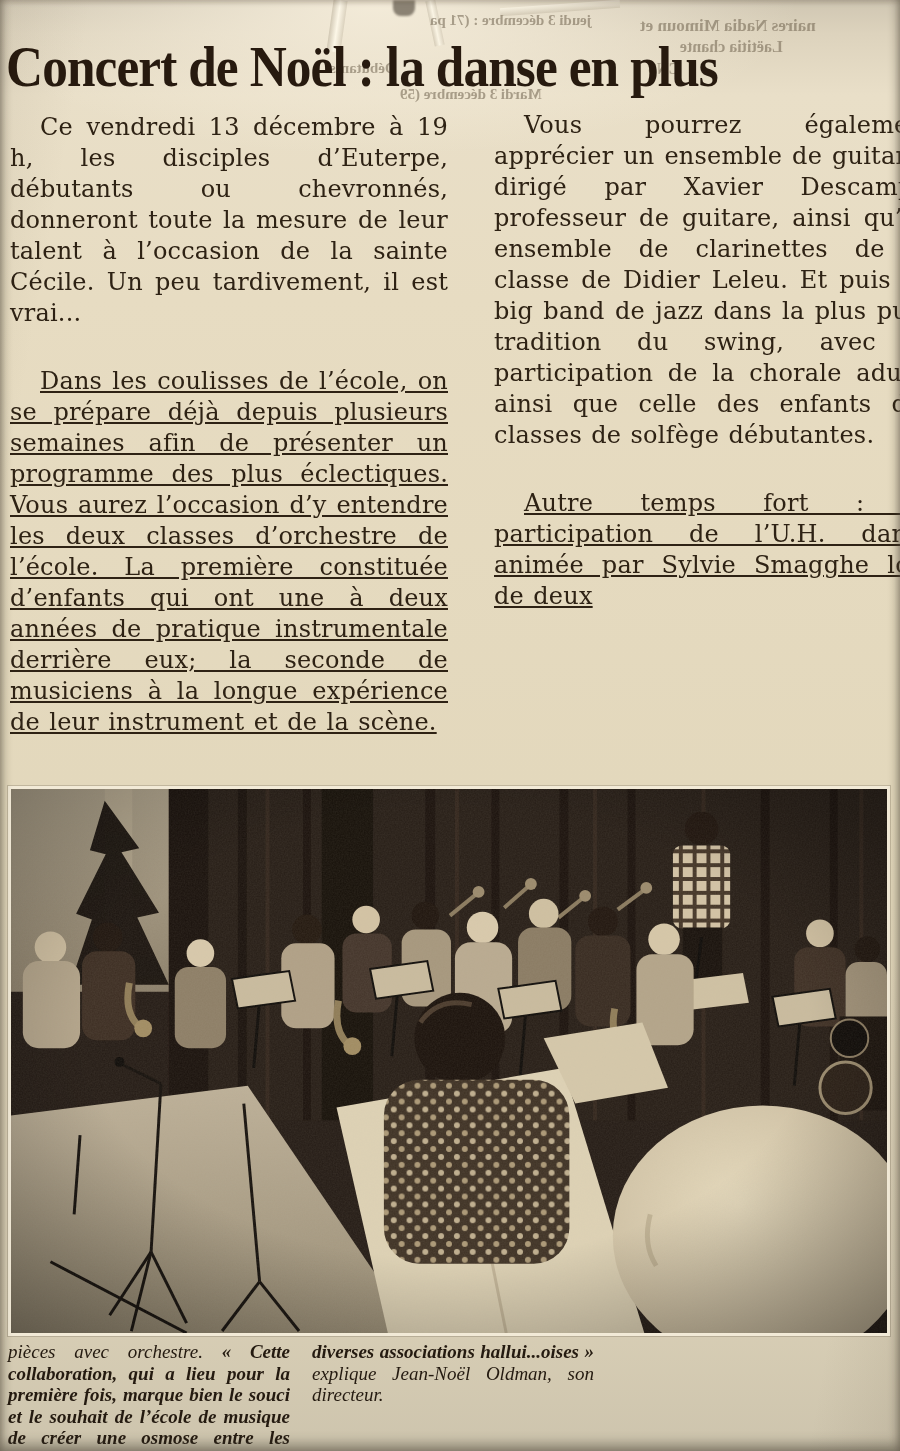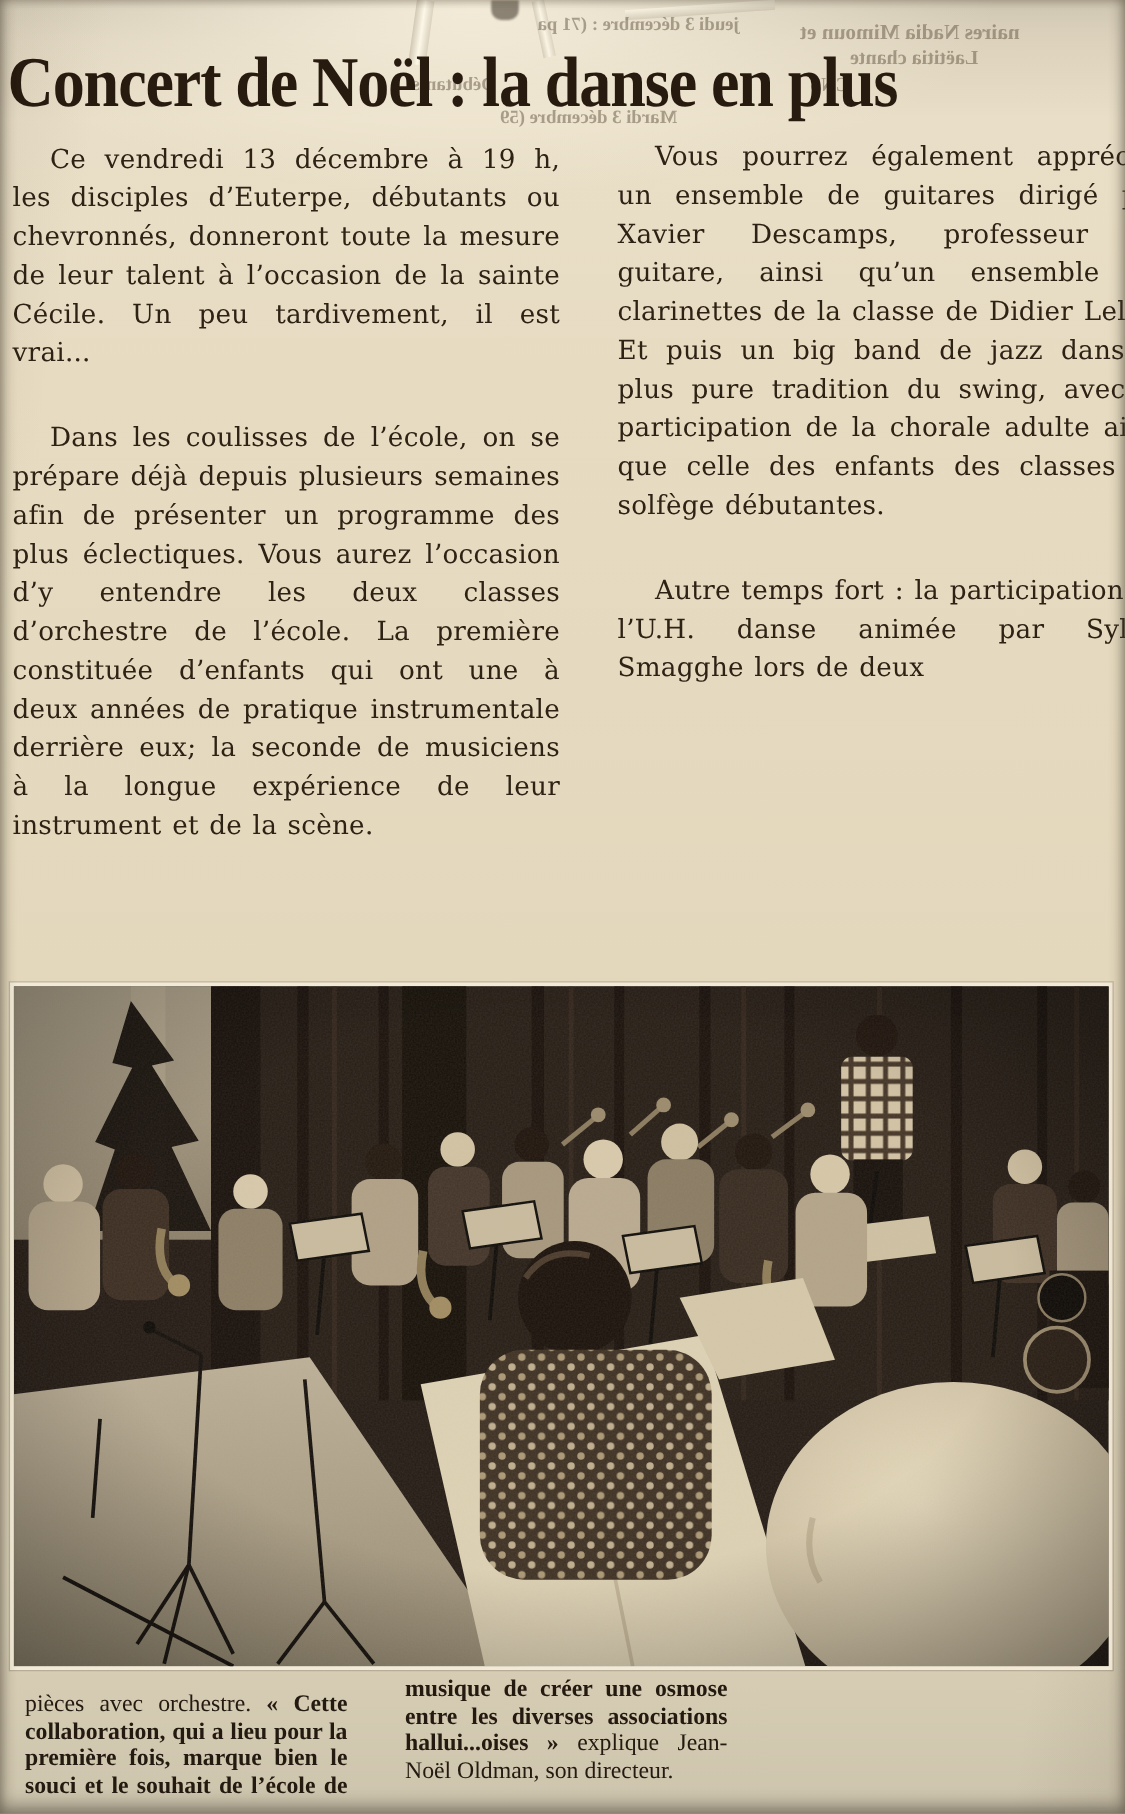--- a/index.html
+++ b/index.html
@@ -28,35 +28,35 @@
   
   .bleed{position:absolute;font-family:"Liberation Serif",serif;font-weight:bold;
     color:rgba(110,96,76,.55);transform:scaleX(-1);filter:blur(.6px);white-space:nowrap;}
   
   .kicker{position:absolute;left:14px;top:1px;font:italic 700 29px/1.1 "Liberation Serif",serif;
     color:#241a10;letter-spacing:.5px;}
   .headline{position:absolute;left:6px;top:37px;width:990px;margin:0;
     font:700 57px/1.05 "Liberation Serif",serif;color:#271a0f;letter-spacing:-1px;
     transform:scaleX(.90);transform-origin:left top;white-space:nowrap;}
   
-  .col{position:absolute;text-align:justify;font-size:21px;line-height:31px;
+  .col{position:absolute;text-align:justify;font-size:24px;line-height:31px;
     letter-spacing:.2px;word-spacing:1.5px;color:#2e2214;}
   .col p{margin:0;text-indent:30px;}
-  .col p + p{margin-top:37px;}
+  .col p + p{margin-top:37px;text-decoration:underline;}
   .col-left{left:10px;top:112px;width:438px;height:672px;}
   .col-right{left:458px;top:110px;width:440px;height:672px;margin-left:36px;}
   
   .photo-frame{position:absolute;left:8px;top:786px;width:882px;height:550px;
     background:#f2ead7;padding:3px;box-sizing:border-box;box-shadow:0 0 0 1px rgba(90,80,62,.25);}
   .photo-frame svg{display:block;width:100%;height:100%;}
   
   .caption{position:absolute;left:8px;top:1341px;width:890px;height:108px;
     column-count:3;column-gap:22px;column-fill:auto;
     font:700 19px/21.6px "Liberation Serif",serif;color:#241a10;text-align:justify;}
-  .caption p{margin:12px;}
+  .caption p{margin:0;font-style:italic;}
   .caption .cap-p2{text-indent:22px;}
   .cap-normal{font-weight:400;}
 </style>
 </head>
 <body>
 
 <div class="page">
 
   <div class="crease c1"></div>
   <div class="crease c2"></div>

